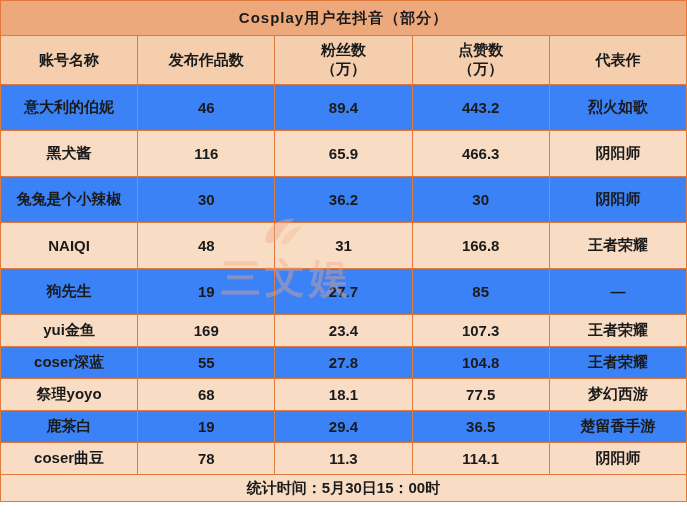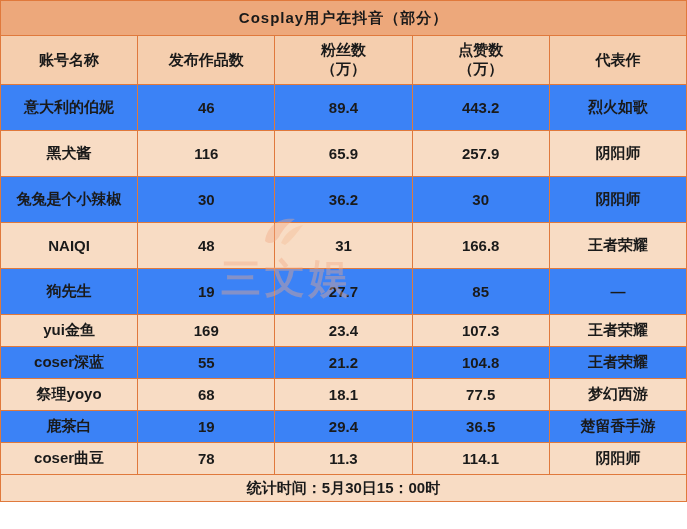--- a/index.html
+++ b/index.html
@@ -132,21 +132,21 @@
         <td>46</td>
         <td>89.4</td>
         <td>443.2</td>
         <td>烈火如歌</td>
       </tr>
 
       <tr class="row-a tall">
         <td>黑犬酱</td>
         <td>116</td>
         <td>65.9</td>
-        <td>257.9</td>
+        <td>466.3</td>
         <td>阴阳师</td>
       </tr>
 
       <tr class="row-b tall">
         <td>兔兔是个小辣椒</td>
         <td>30</td>
         <td>36.2</td>
         <td>30</td>
         <td>阴阳师</td>
       </tr>
@@ -171,21 +171,21 @@
         <td>yui金鱼</td>
         <td>169</td>
         <td>23.4</td>
         <td>107.3</td>
         <td>王者荣耀</td>
       </tr>
 
       <tr class="row-b short">
         <td>coser深蓝</td>
         <td>55</td>
-        <td>21.2</td>
+        <td>27.8</td>
         <td>104.8</td>
         <td>王者荣耀</td>
       </tr>
 
       <tr class="row-a short">
         <td>祭理yoyo</td>
         <td>68</td>
         <td>18.1</td>
         <td>77.5</td>
         <td>梦幻西游</td>

